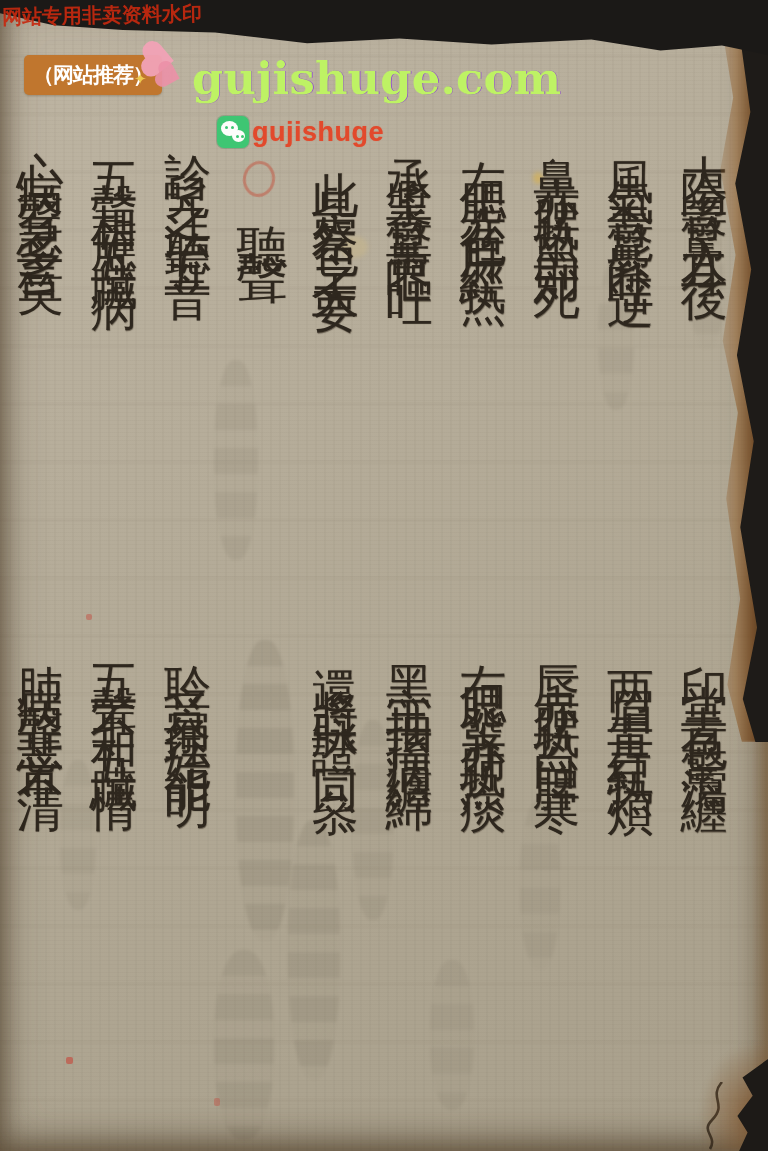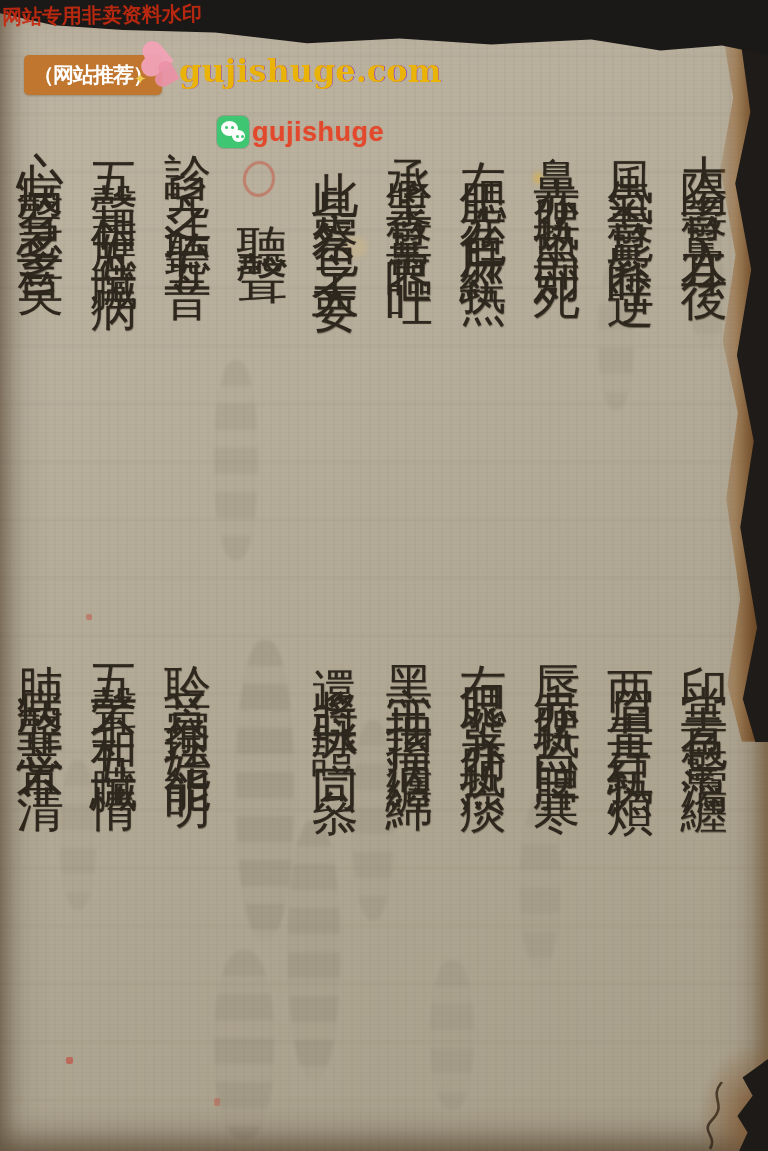--- a/index.html
+++ b/index.html
@@ -69,22 +69,22 @@
     padding:6px 9px;color:#fff;font-family:"Liberation Sans", sans-serif;font-weight:bold;
     font-size:21px;letter-spacing:-1px;box-shadow:0 1px 2px rgba(60,40,10,.25);}
   .flower{position:absolute;left:138px;top:42px;width:46px;height:46px;z-index:40;pointer-events:none;}
   .heart{position:absolute;width:15px;height:15px;background:#f2a3b7;}
   .heart::before,.heart::after{content:"";position:absolute;width:15px;height:15px;border-radius:50%;background:inherit;}
   .heart::before{left:-8px;top:0;} .heart::after{left:0;top:-8px;}
   .heart1{left:14px;top:10px;transform:rotate(-40deg) scale(1.35);opacity:.95;}
   .heart2{left:24px;top:26px;background:#ec91a8;transform:rotate(-28deg);opacity:.9;}
   .sparkle-icon{position:absolute;left:-4px;top:28px;color:#ecc94f;font-size:15px;font-family:"DejaVu Sans",sans-serif;}
   .sparkle-icon::before{content:"✦";}
-  .wm-domain{position:absolute;left:179px;top:52px;z-index:40;color:#eab308;
-    font-family:"DejaVu Serif", serif;font-size:32px;font-weight:600;letter-spacing:0;
+  .wm-domain{position:absolute;left:192px;top:52px;z-index:40;color:#bef264;
+    font-family:"DejaVu Serif", serif;font-size:45px;font-weight:600;letter-spacing:0;
     text-shadow:.6px 0 0 #8a3bd8;}
   .wechat-icon{position:absolute;left:217px;top:116px;width:32px;height:32px;z-index:40;
     background:#3ec673;border-radius:7px;box-shadow:0 0 0 1px rgba(40,120,70,.25);}
   .bub{position:absolute;background:#fdfdfb;border-radius:50%;}
   .bub-big{left:4px;top:5px;width:17px;height:15px;}
   .bub-small{left:15px;top:14px;width:13px;height:12px;}
   .eye{position:absolute;width:3px;height:3px;border-radius:50%;background:#3ec673;}
   .e1{left:8px;top:10px;} .e2{left:14px;top:10px;} .e3{left:19px;top:19px;} .e4{left:24px;top:19px;}
   .wm-wechat-id{position:absolute;left:252px;top:117px;z-index:40;color:#e2492c;
     font-family:"Liberation Sans", sans-serif;font-weight:bold;font-size:27px;letter-spacing:.5px;

